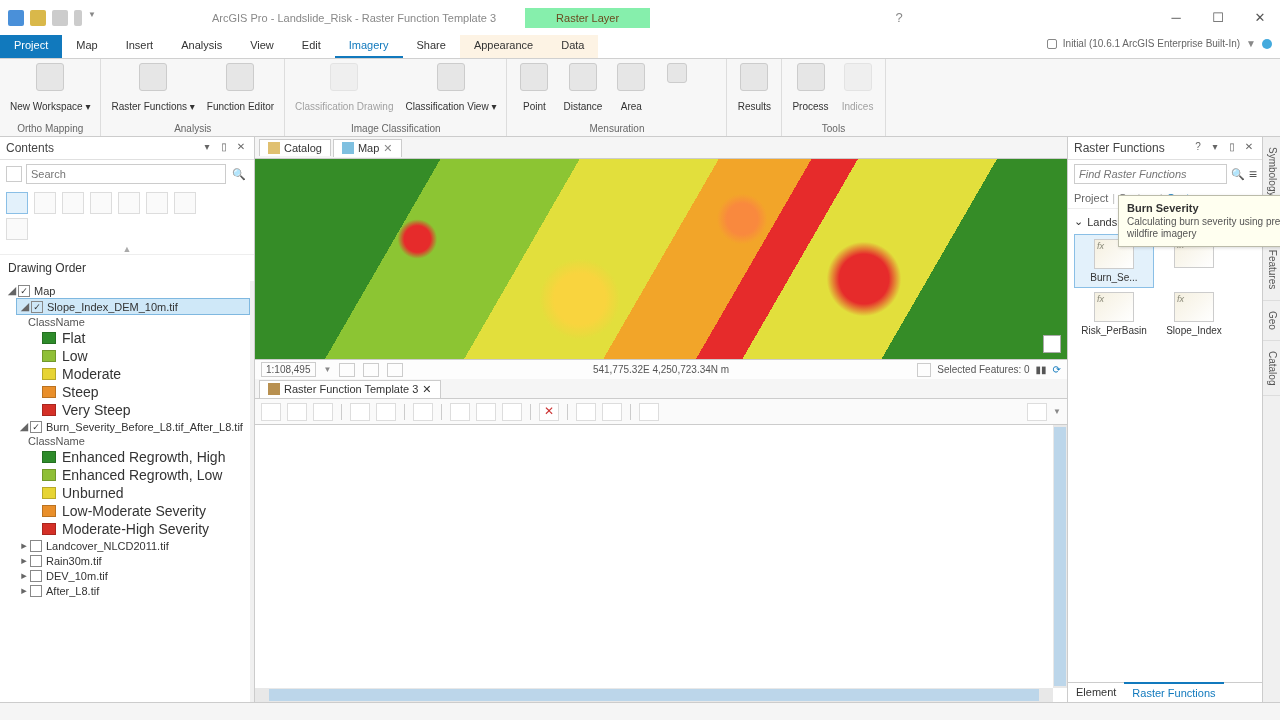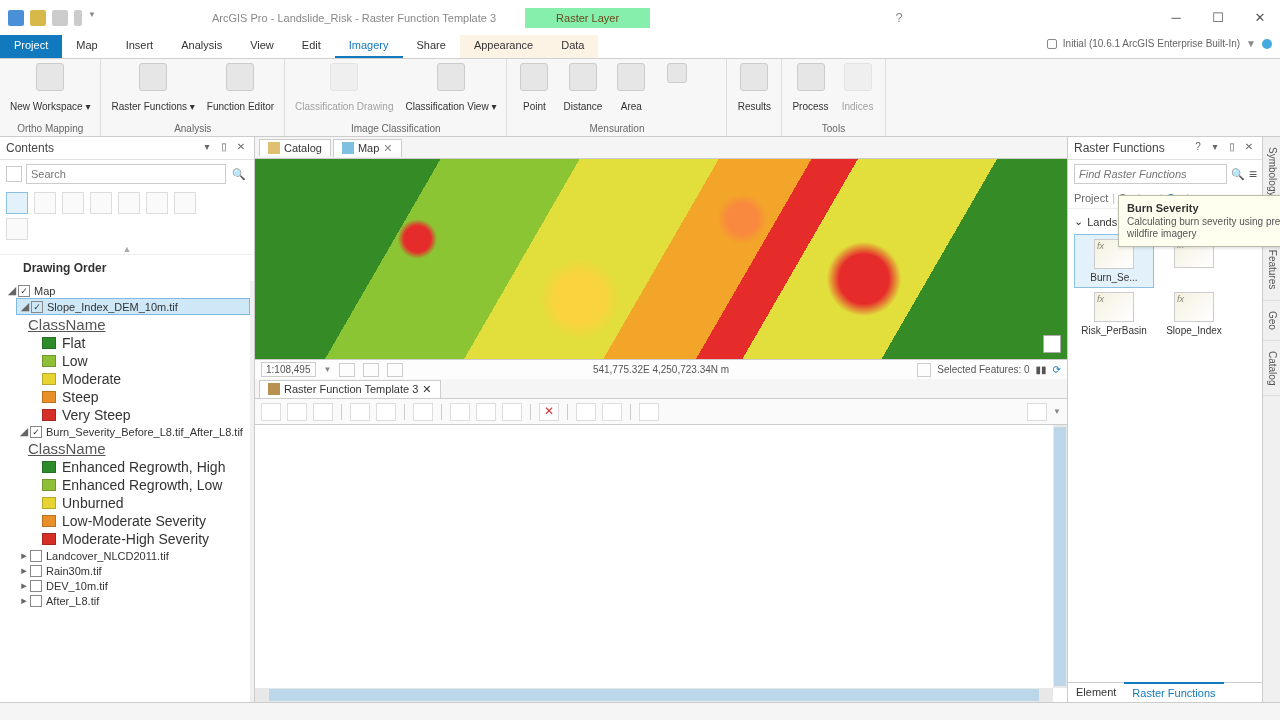--- a/index.html
+++ b/index.html
@@ -43,29 +43,29 @@
 .pane-header { display: flex; align-items: center; padding: 4px 6px; font-size: 12px; color: #444; border-bottom: 1px solid #e0e0e0; }
 .pane-header .spacer { flex: 1; }
 .pane-header .hbtn { width: 14px; height: 14px; margin-left: 3px; font-size: 10px; color: #666; text-align: center; cursor: pointer; }
 .search-row { display: flex; align-items: center; padding: 4px 6px; gap: 4px; }
 .search-row .filter { width: 16px; height: 16px; border: 1px solid #ccc; }
 .search-row input { flex: 1; border: 1px solid #ccc; padding: 3px 4px; font-size: 11px; }
 .search-row .mag { width: 18px; text-align: center; color: #666; }
 .toc-toolbar { display: flex; gap: 6px; padding: 4px 6px; flex-wrap: wrap; }
 .toc-toolbar .tbtn { width: 22px; height: 22px; border: 1px solid #ddd; background: #fafafa; }
 .toc-toolbar .tbtn.active { border: 1px solid #8abfe6; background: #e3f1fb; }
-.drawing-order-hdr { padding: 6px 23px; font-size: 12px; color: #333; border-top: 1px solid #eee; font-weight: bold; }
+.drawing-order-hdr { padding: 6px 8px; font-size: 12px; color: #333; border-top: 1px solid #eee; }
 .toc-tree { flex: 1; overflow-y: auto; padding: 2px 0 4px 4px; border-right: 4px solid #f0f0f0; }
 .toc-row { display: flex; align-items: center; padding: 1px 2px; font-size: 11px; white-space: nowrap; }
 .toc-row .exp { width: 12px; text-align: center; color: #666; cursor: pointer; }
 .toc-row .cb { width: 12px; height: 12px; border: 1px solid #888; margin-right: 4px; display: inline-flex; align-items: center; justify-content: center; font-size: 9px; color: #333; }
 .toc-row.selected { background: #cfe8f8; border: 1px solid #7fb8e0; }
 .legend-row { display: flex; align-items: center; padding: 1px 2px 1px 38px; font-size: 14px; }
 .swatch { width: 14px; height: 12px; margin-right: 6px; border: 1px solid rgba(0,0,0,0.2); }
-.classname-row { padding: 1px 2px 1px 24px; font-size: 15px; color: #555; text-decoration: underline; }
+.classname-row { padding: 1px 2px 1px 24px; font-size: 11px; color: #555; }
 
 
 .center { flex: 1; display: flex; flex-direction: column; }
 .doc-tabs { height: 22px; display: flex; align-items: center; border-bottom: 1px solid #ccc; background: #f5f5f5; padding-left: 4px; gap: 2px; }
 .doc-tab { display: flex; align-items: center; gap: 4px; padding: 2px 8px; background: #fff; border: 1px solid #ccc; border-bottom: none; font-size: 11px; }
 .doc-tab .tic { width: 12px; height: 12px; background: #e0c070; }
 .doc-tab.map .tic { background: #7fc0e0; }
 .doc-tab .x { color: #888; cursor: pointer; }
 .map-view { flex: 0 0 200px; position: relative; overflow: hidden; }
 .map-canvas { width: 100%; height: 100%; background:

